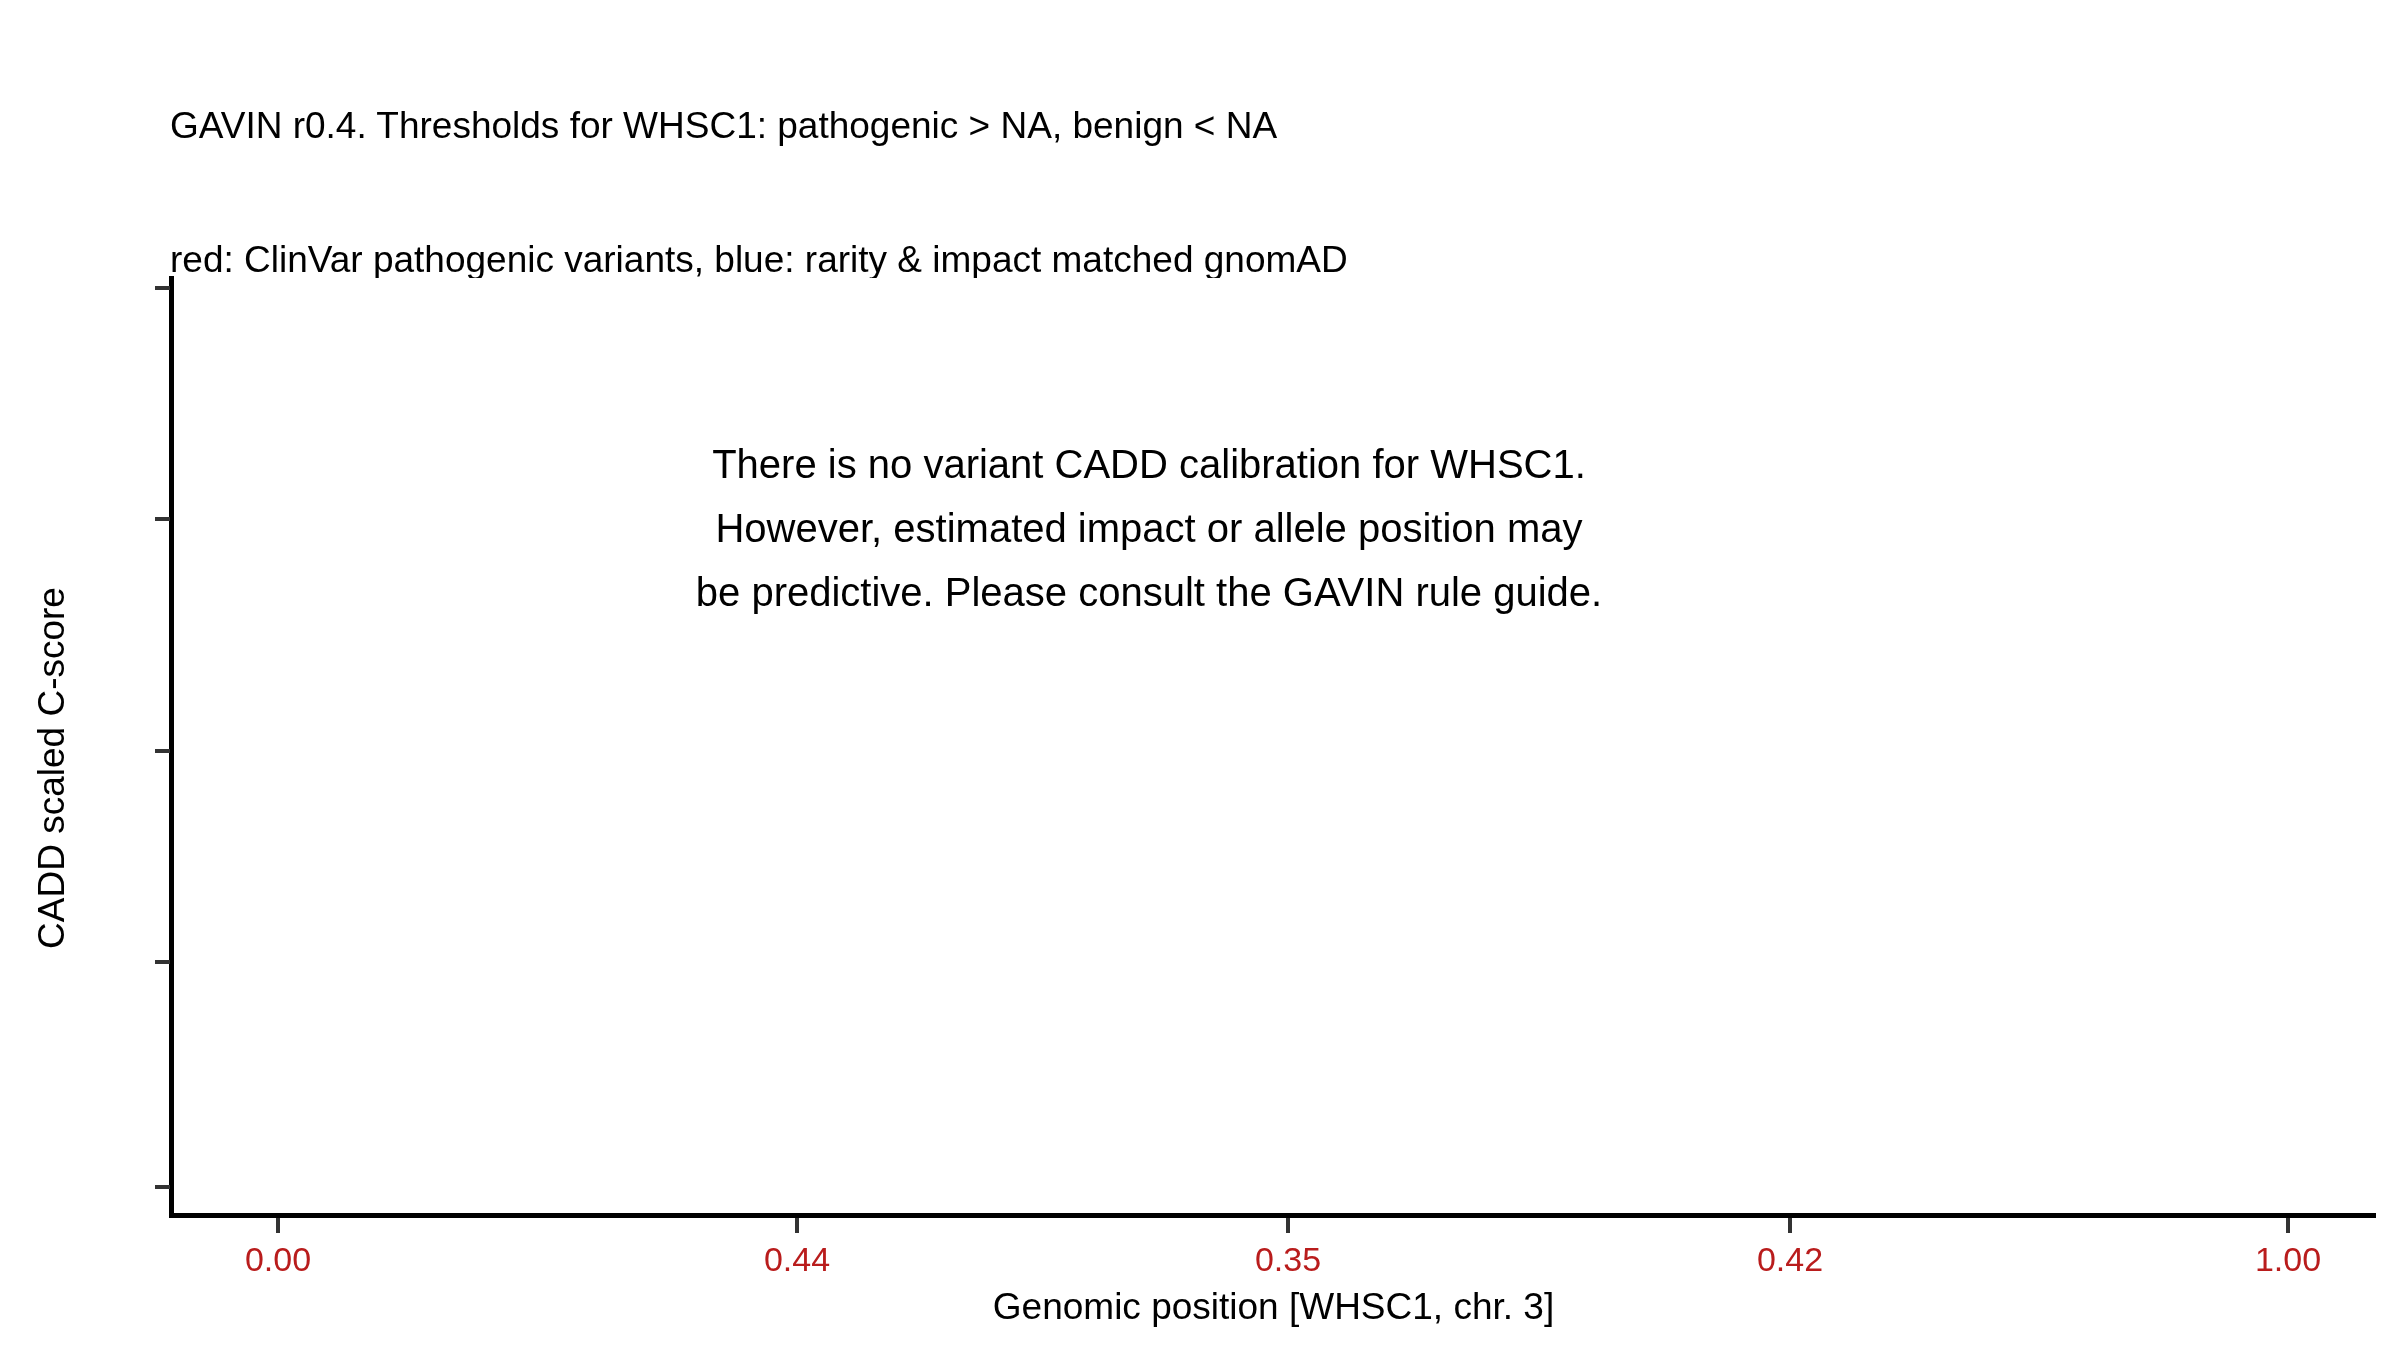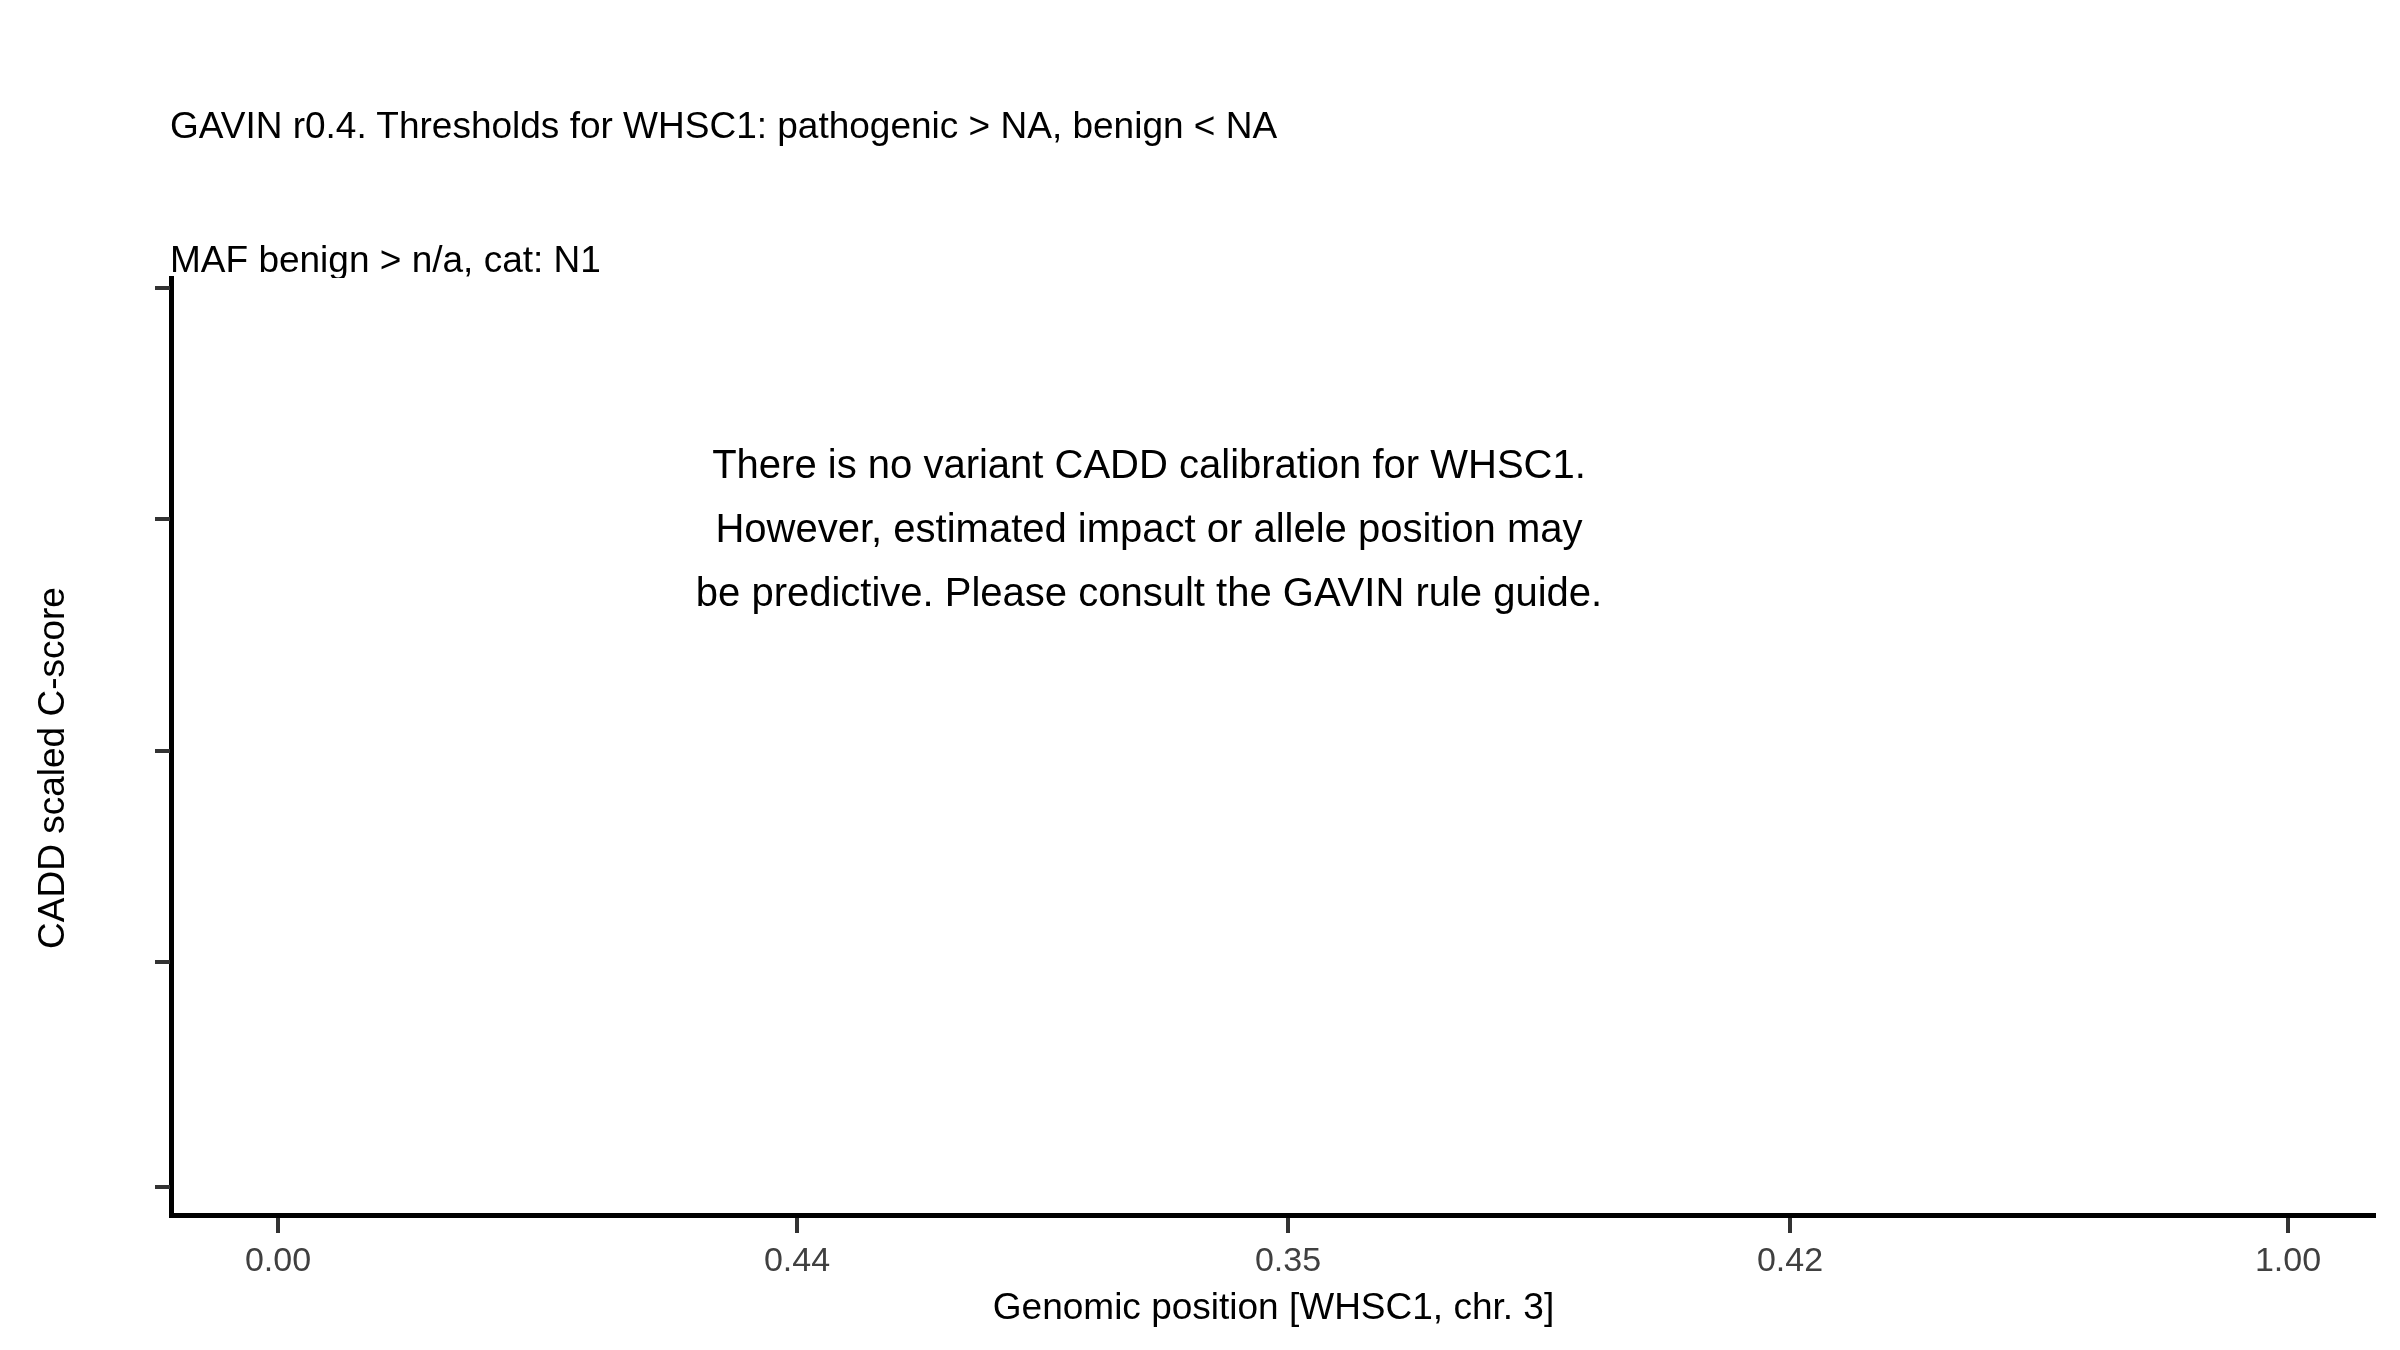--- a/index.html
+++ b/index.html
@@ -112,21 +112,21 @@
     height: 15px;
     background: #333333;
   }
   .x-tick .x-tick-label {
     position: absolute;
     left: -120px;
     top: 1240px;
     width: 240px;
     text-align: center;
     font-size: 34px;
-    color: #404040;
+    color: #b91c1c;
     white-space: nowrap;
   }
 
   #x-axis-title {
     position: absolute;
     left: 172px;
     top: 1286px;
     width: 2203px;
     text-align: center;
     font-size: 37px;
@@ -149,21 +149,20 @@
     display: block;
   }
 </style>
 </head>
 <body>
 
 <div id="figure">
 
   <div id="plot-title">
     <span class="title-line">GAVIN r0.4. Thresholds for WHSC1: pathogenic &gt; NA, benign &lt; NA</span>
-    <span class="title-line">MAF benign &gt; n/a, cat: N1</span>
     <span class="title-line">red: ClinVar pathogenic variants, blue: rarity &amp; impact matched gnomAD</span>
     <span class="title-line">variants, green: RefSeq exons, grey: genome-wide fallback threshold</span>
   </div>
 
   <div id="panel">
     <div id="annotation" style="left:280px; top:154px; width:1394px;">
       <span class="annotation-line">There is no variant CADD calibration for WHSC1.</span>
       <span class="annotation-line">However, estimated impact or allele position may</span>
       <span class="annotation-line">be predictive. Please consult the GAVIN rule guide.</span>
     </div>

